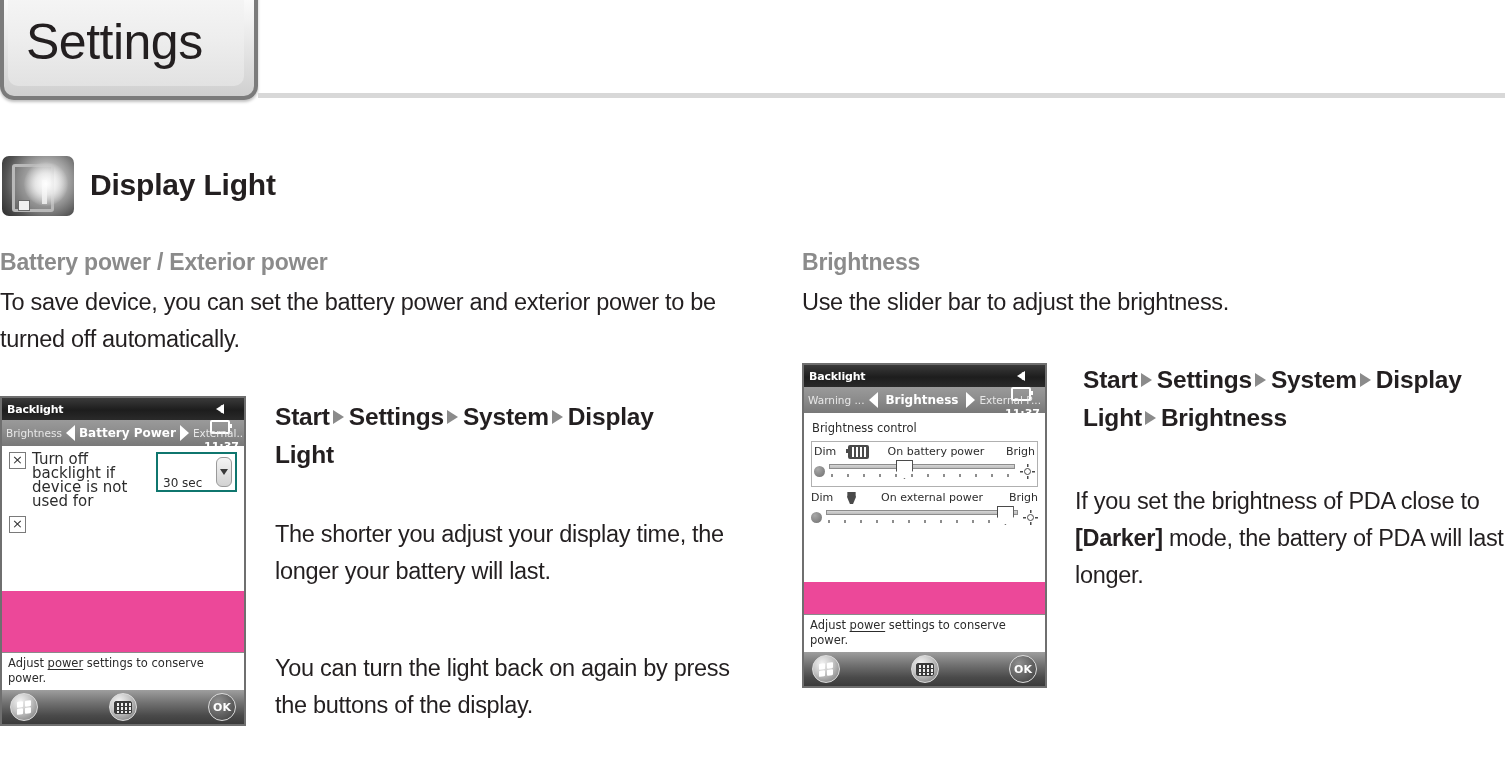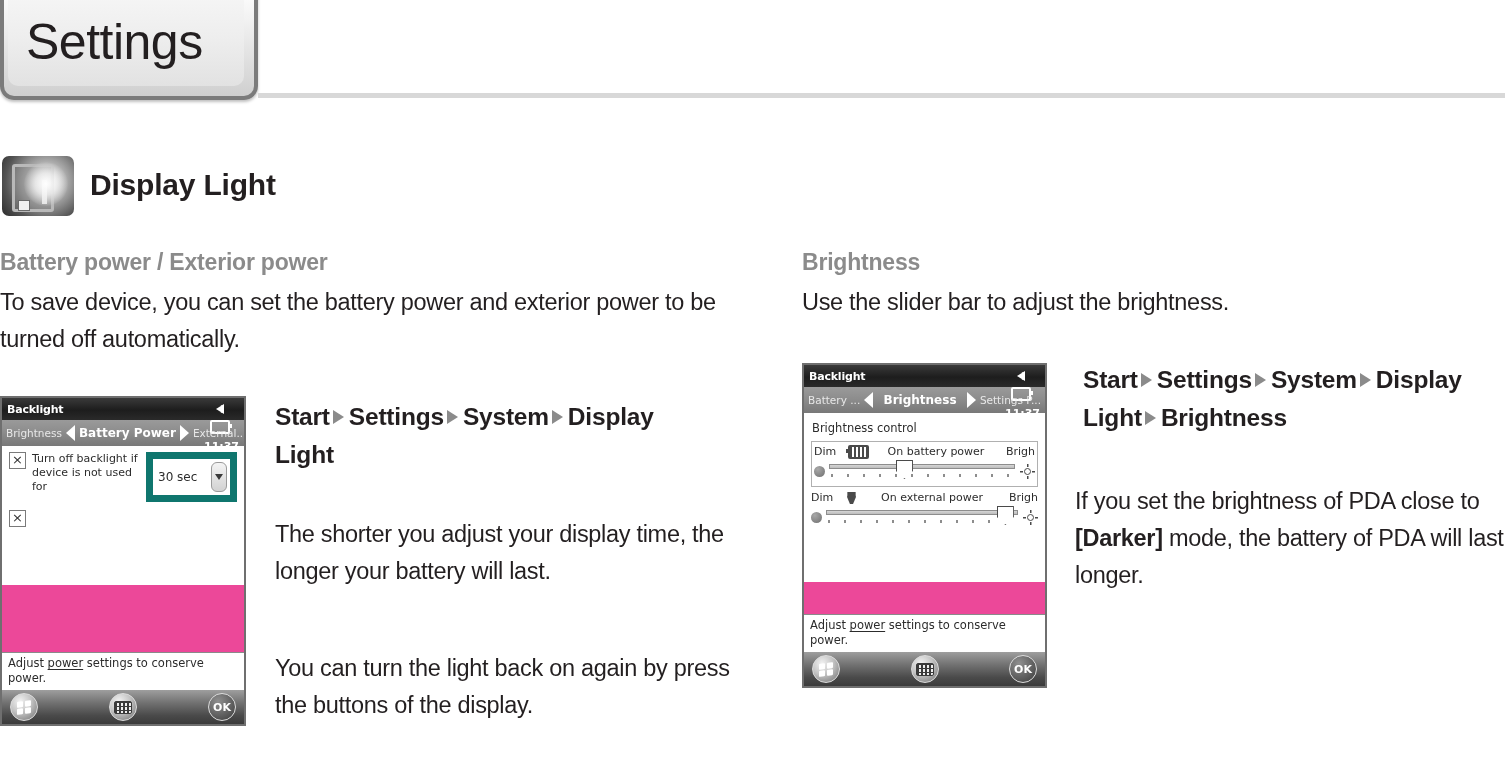--- a/index.html
+++ b/index.html
@@ -265,27 +265,27 @@
     width: 15px; height: 15px;
     border: 1px solid #7a7a7a;
     margin-right: 6px;
     position: relative;
     background: #fff;
     color: #333;
     font-size: 13px;
     line-height: 13px;
     text-align: center;
   }
-  .chk-label { flex: 1; font-size: 11px; line-height: 14px; }
+  .chk-label { flex: 1; font-size: 15px; line-height: 14px; }
   .combo {
     flex: none;
     width: 72px; height: 36px;
-    border: 7px solid #0f766e;
+    border: 2px solid #0f766e;
     background: #fff;
-    display: flex; align-items: center;
+    display: flex; align-items: flex-end;
     margin-left: 2px;
     padding-left: 5px;
     position: relative;
     box-shadow: inset 0 0 0 1px #fff;
   }
   .combo-val { font-size: 12px; }
   .combo-btn {
     position: absolute; right: 3px; top: 3px;
     width: 14px; height: 28px;
     background: linear-gradient(to bottom, #f4f4f4, #d2d2d2);
@@ -524,25 +524,25 @@
     <span class="tb-title">Backlight</span>
     <span class="tb-icons">
       <span class="tb-ico ico-connect"></span>
       <span class="tb-ico ico-screen"></span>
       <span class="tb-ico ico-vol"></span>
       <span class="tb-ico ico-batt"></span>
       <span class="tb-time">11:37</span>
     </span>
   </div>
   <div class="pda-tabbar">
-    <span class="tb-side">Battery ...</span>
+    <span class="tb-side">Warning ...</span>
     <span class="chev chev-l"></span>
     <span class="tb-center">Brightness</span>
     <span class="chev chev-r"></span>
-    <span class="tb-side">Settings P...</span>
+    <span class="tb-side">External P...</span>
   </div>
   <div class="pda-body">
     <div class="bright-title">Brightness control</div>
 
     <div class="slider-group boxed">
       <div class="slider-head">
         <span class="sh-dim">Dim</span>
         <span class="sh-ico-batt"></span>
         <span class="sh-label">On battery power</span>
         <span class="sh-bright">Brigh</span>

